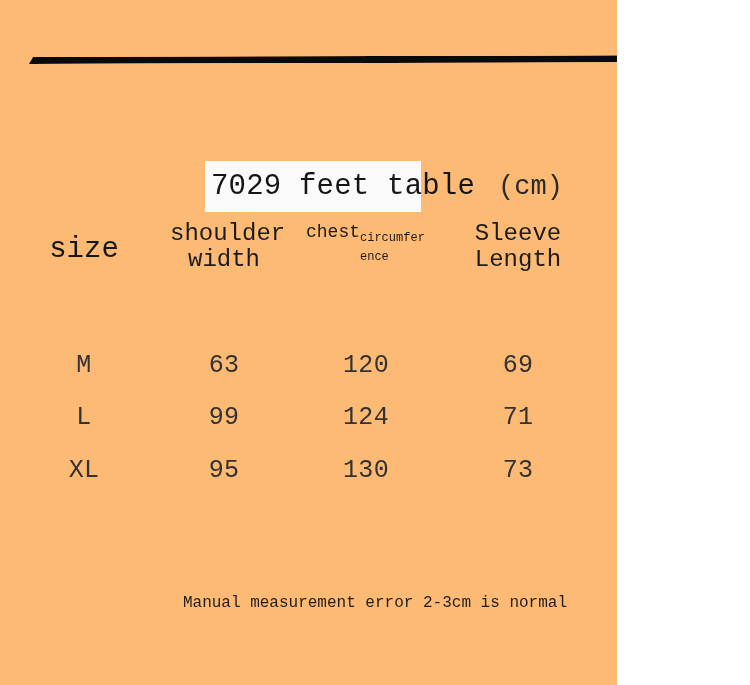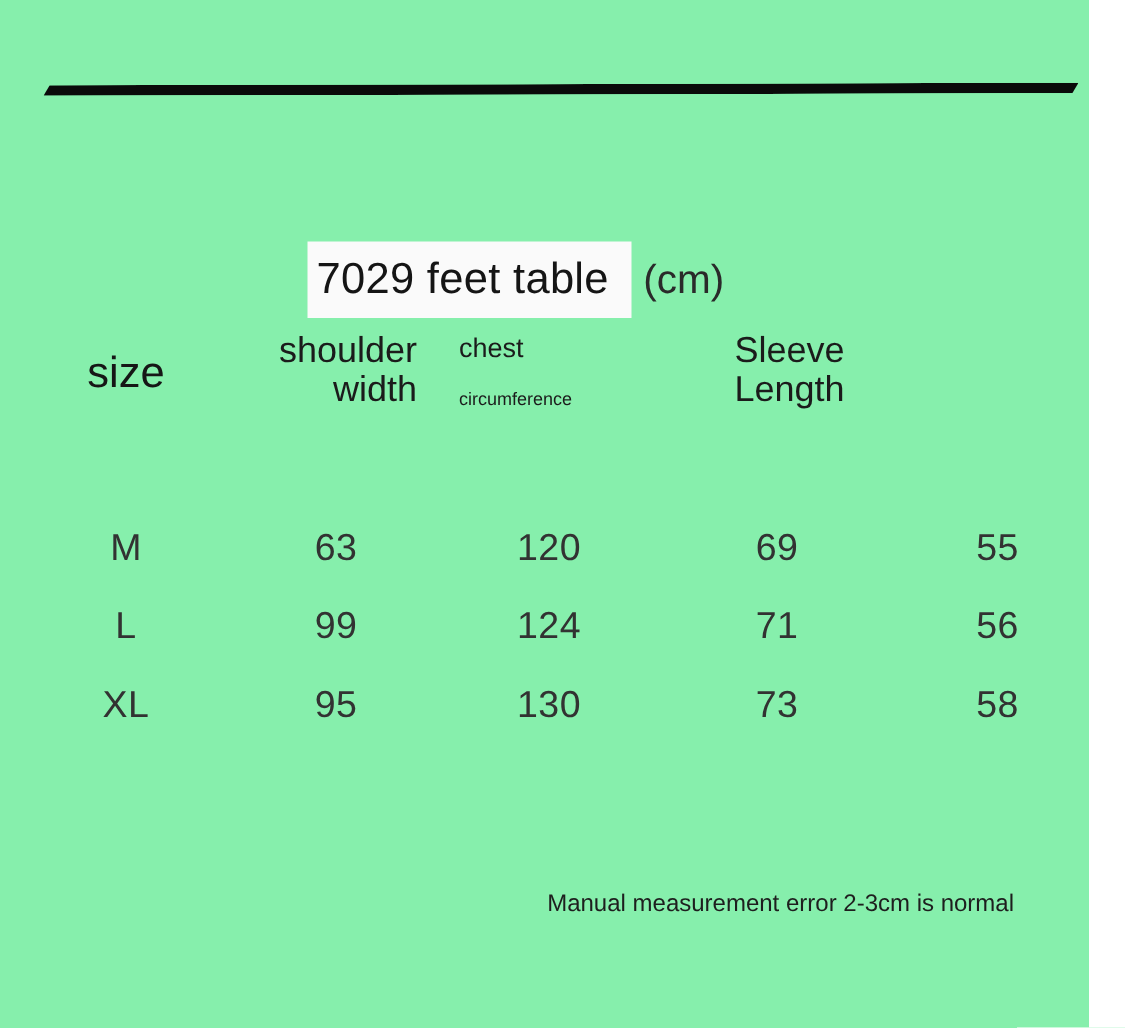--- a/index.html
+++ b/index.html
@@ -1,42 +1,42 @@
 <!DOCTYPE html>
 <html><head>
 <meta charset="utf-8">
 <style>
   html,body{margin:0;padding:0;background:#ffffff;}
   .canvas{
-    position:relative;width:726px;height:685px;background:#86efac;
-    font-family:Liberation Sans, sans-serif;color:#1c1c1c;overflow:hidden;
+    position:relative;width:617px;height:685px;background:#fdba74;
+    font-family:Liberation Mono, monospace;color:#1c1c1c;overflow:hidden;
   }
   
   .divider{
     position:absolute;left:29px;top:56px;width:690px;height:7px;
     background:#0a0a0a;transform:rotate(-0.15deg);
     clip-path:polygon(0.6% 0,100% 0,99.4% 100%,0 100%);
   }
   
   .title-patch{position:absolute;left:205px;top:161px;width:216px;height:51px;background:#fafafa;}
   .title-row{position:absolute;left:211px;top:170px;display:flex;align-items:baseline;white-space:nowrap;}
   .title{font-size:29px;color:#151515;letter-spacing:0.2px;}
   .unit{font-size:27px;margin-left:23px;color:#2a2a2a;}
   
   .grid-row{
     position:absolute;left:20px;width:706px;
     display:grid;grid-template-columns:128px 152px 132px 172px 122px;
   }
   .header-row{top:215px;height:92px;}
   .cell{display:flex;justify-content:center;align-items:flex-start;}
   .size-head{font-size:29px;margin-top:18px;color:#161616;}
-  .hdr{font-size:24px;line-height:26px;margin-top:6px;text-align:right;color:#1b1b1b;}
+  .hdr{font-size:24px;line-height:26px;margin-top:6px;text-align:center;color:#1b1b1b;}
   .w110{width:108px;}
   .w90{width:90px;}
-  .chest-cell{flex-direction:column;align-items:flex-start;justify-content:flex-start;padding-left:6px;}
+  .chest-cell{flex-direction:row;align-items:flex-start;justify-content:flex-start;padding-left:6px;}
   .chest-line1{font-size:18px;margin-top:7px;color:#1b1b1b;}
   .chest-line2{font-size:12px;line-height:19px;margin-top:14px;width:92px;word-break:break-all;color:#1b1b1b;}
   .data-row{height:50px;}
   .data-row .cell{align-items:center;font-size:25px;color:#323232;letter-spacing:0.3px;}
   .footer-note{position:absolute;top:594px;right:50px;font-size:16px;color:#1e1e1e;}
 </style>
 </head>
 <body>
 
 <div class="canvas">

